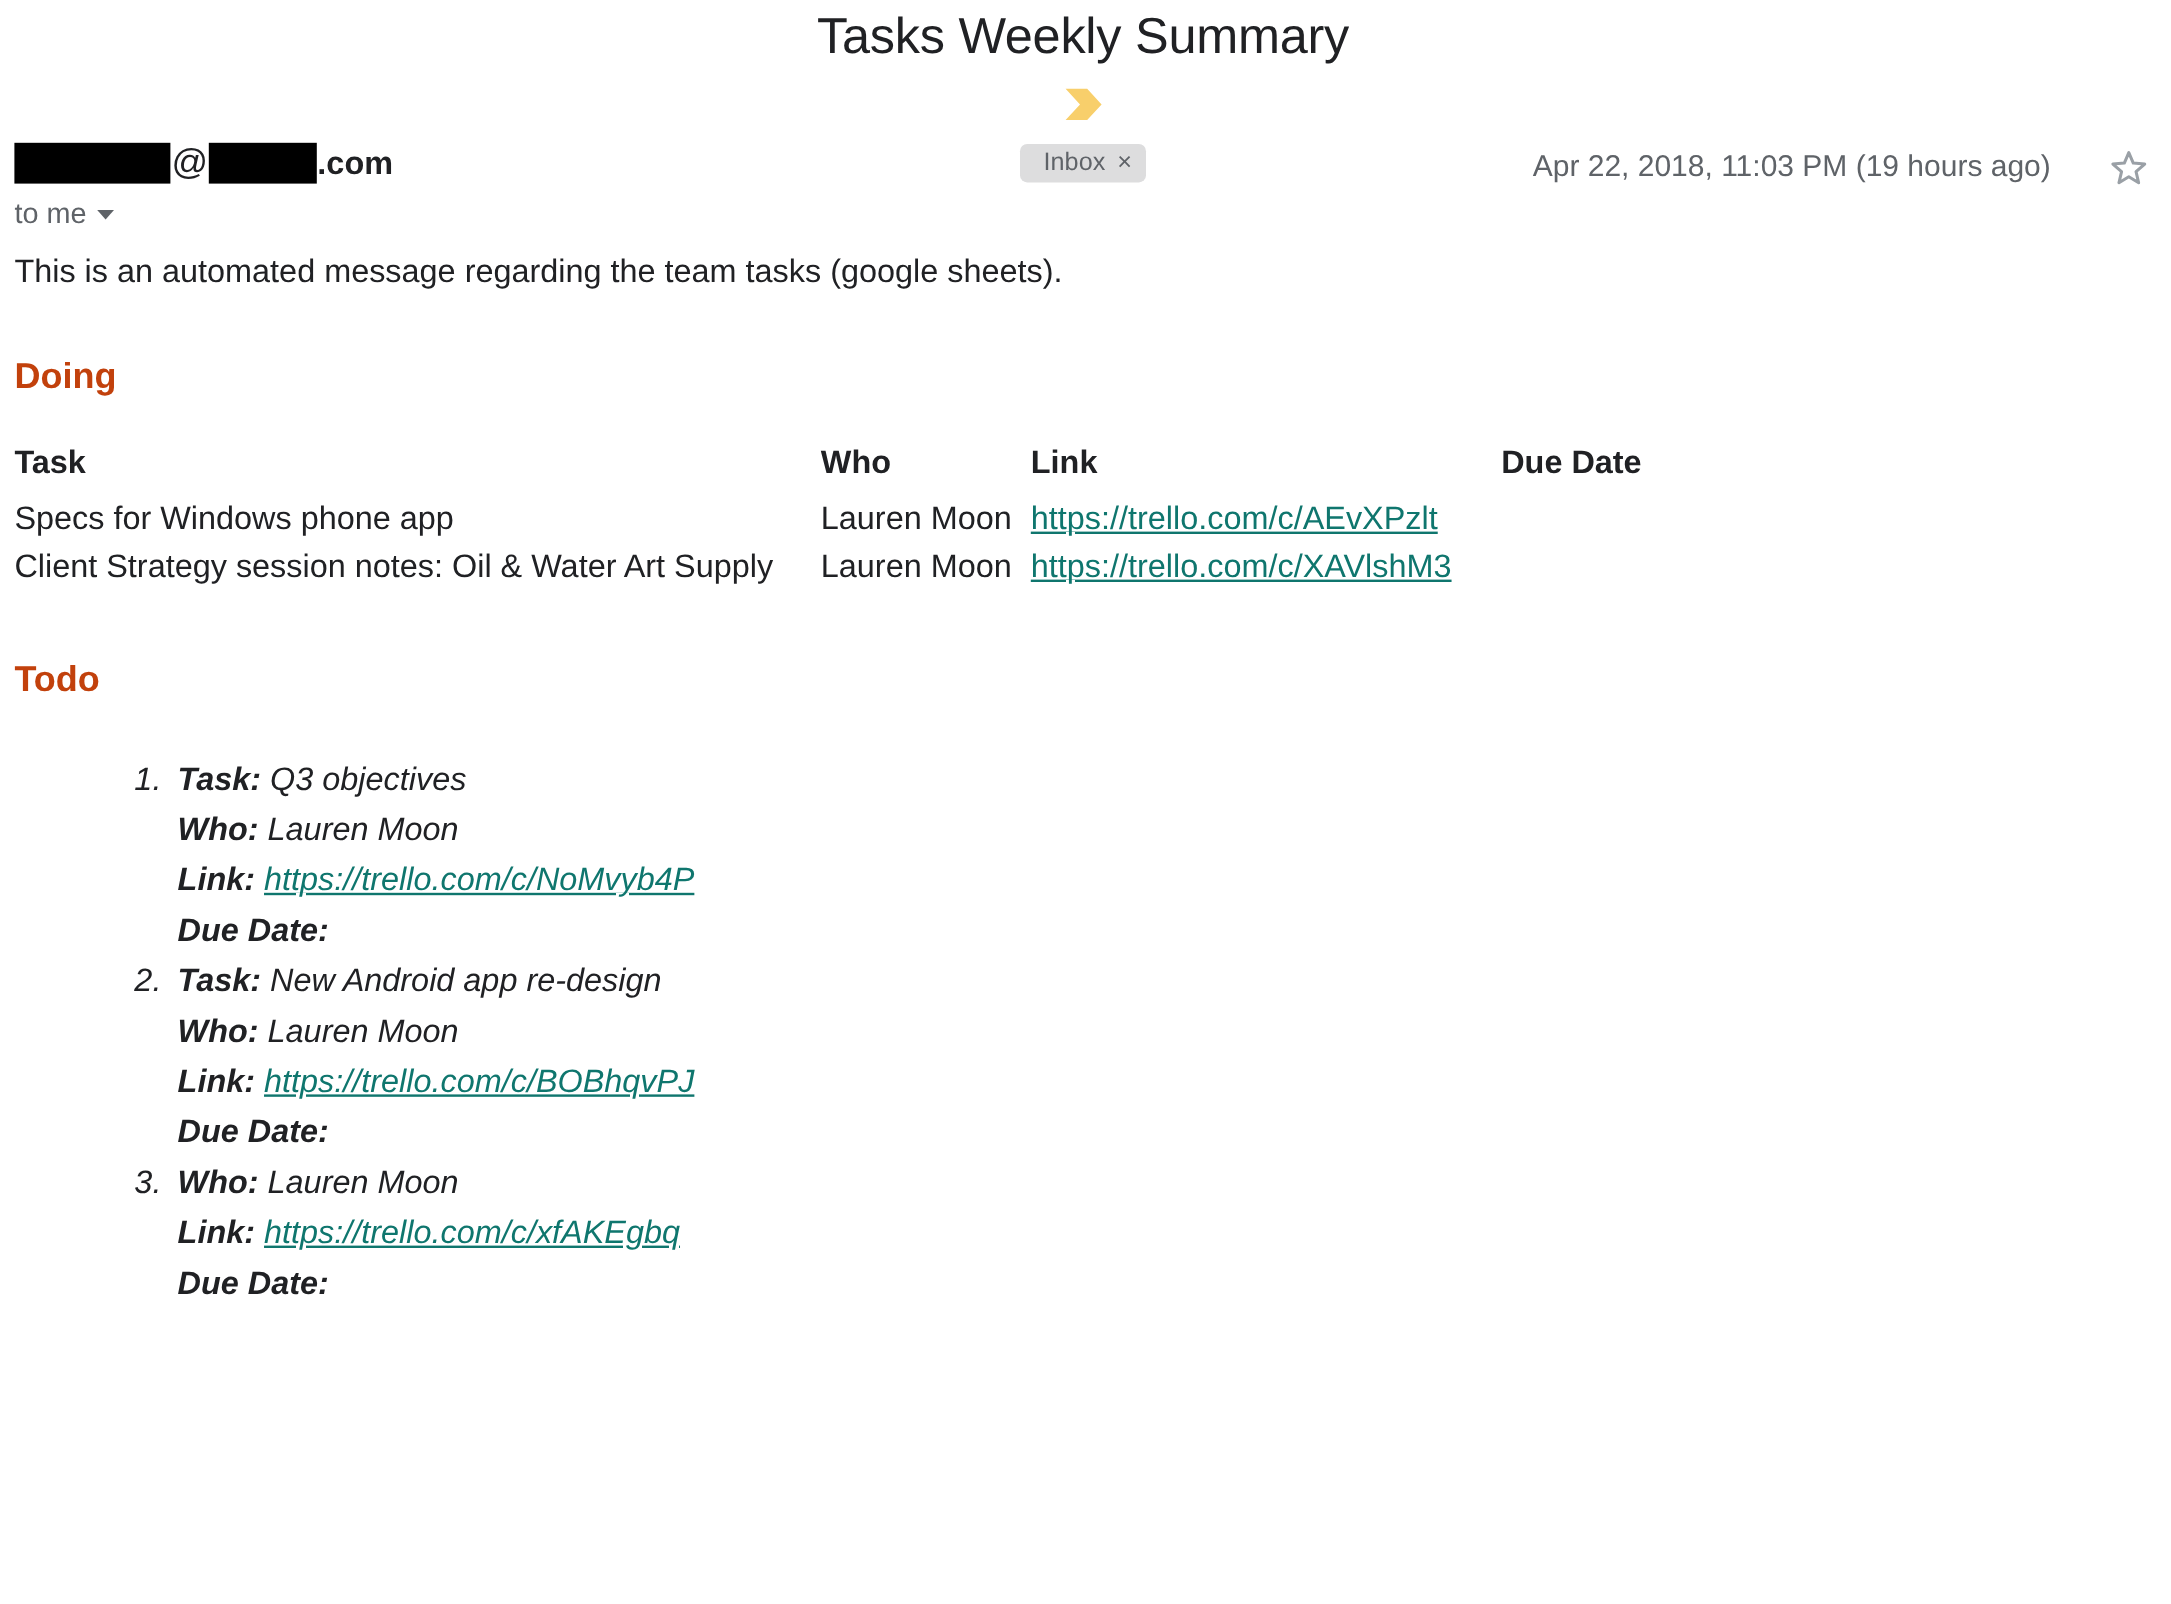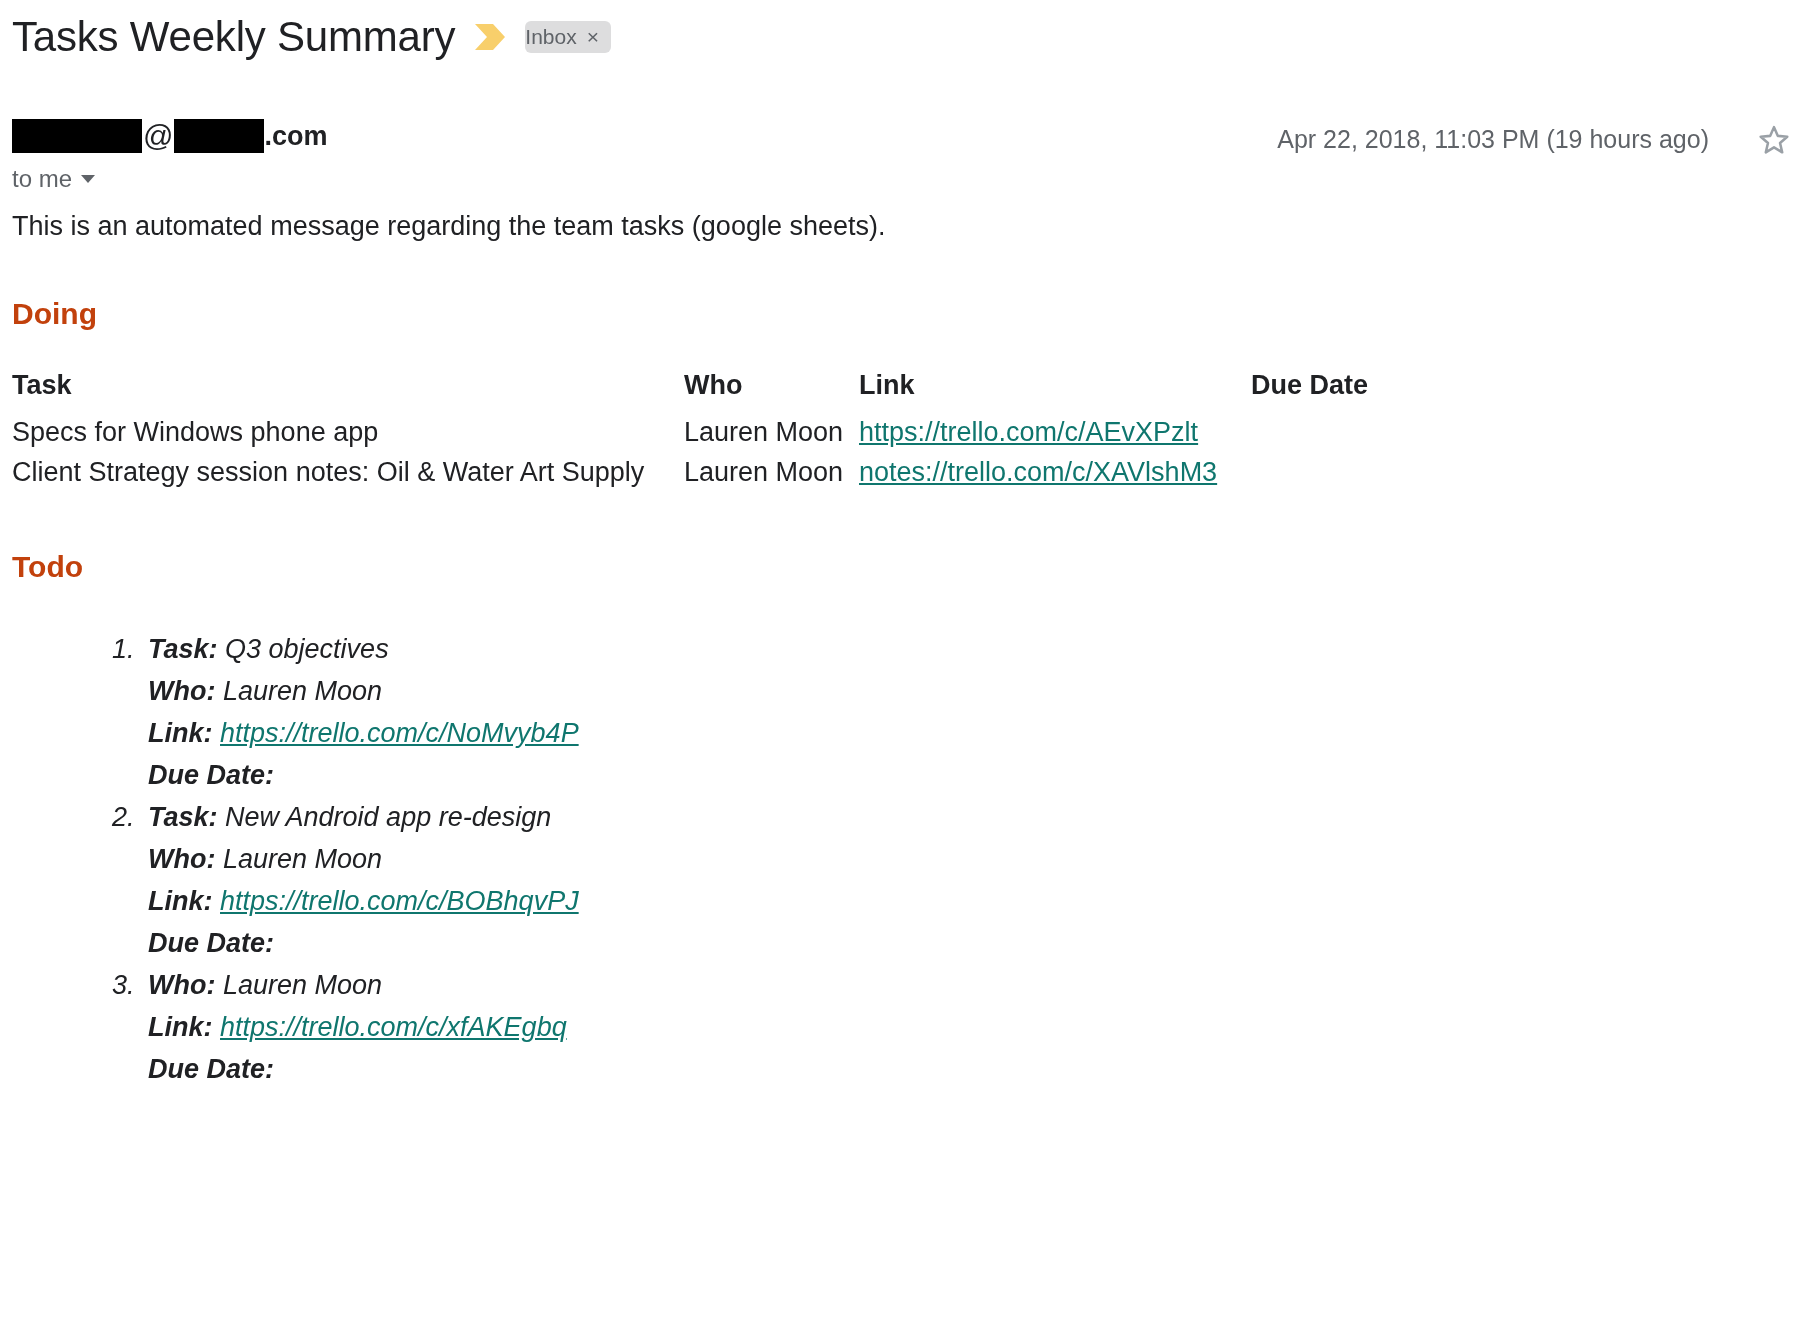--- a/index.html
+++ b/index.html
@@ -17,41 +17,42 @@
 
   .mail { padding: 0 16px 0 12px; }
 
   
   .subject-row {
     display: flex;
     align-items: center;
     gap: 18px;
     padding-top: 6px;
     height: 62px;
+    flex-direction: column;
   }
   .subject-title {
     font-size: 42px;
     font-weight: 400;
     color: #202124;
     letter-spacing: -0.2px;
     white-space: nowrap;
   }
   .important-marker {
     width: 34px;
     height: 30px;
     display: inline-block;
     flex: none;
   }
   .label-chip {
     display: inline-flex;
     align-items: center;
     gap: 10px;
     background: #ddddde;
     border-radius: 6px;
-    padding: 5px 12px 6px 0;
+    padding: 5px 12px 6px 20px;
     font-size: 21px;
     color: #5f6368;
     line-height: 1;
   }
   .label-chip .chip-close {
     font-size: 21px;
     color: #5f6368;
     line-height: 1;
   }
 
@@ -242,21 +243,21 @@
         <td>Lauren Moon</td>
         <td>
           <a class="trello-link" href="#">https://trello.com/c/AEvXPzlt</a>
         </td>
         <td></td>
       </tr>
       <tr>
         <td>Client Strategy session notes: Oil &amp; Water Art Supply</td>
         <td>Lauren Moon</td>
         <td>
-          <a class="trello-link" href="#">notes://trello.com/c/XAVlshM3</a>
+          <a class="trello-link" href="#">https://trello.com/c/XAVlshM3</a>
         </td>
         <td></td>
       </tr>
     </tbody>
   </table>
 
   <h2 class="section-heading">Todo</h2>
 
   <ol class="todo-list">
     <li>

